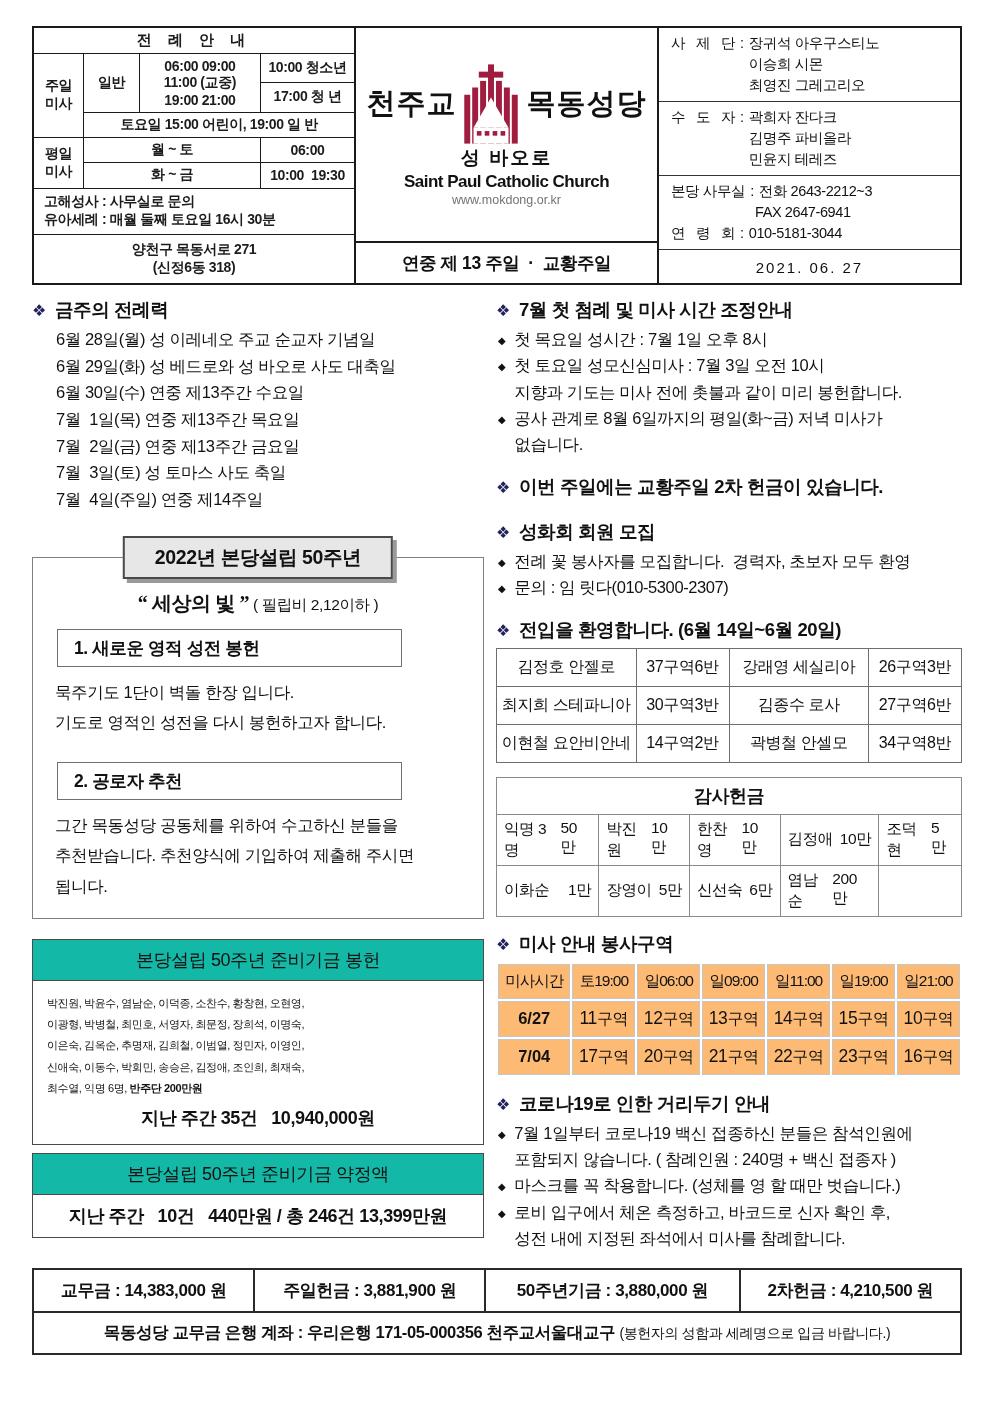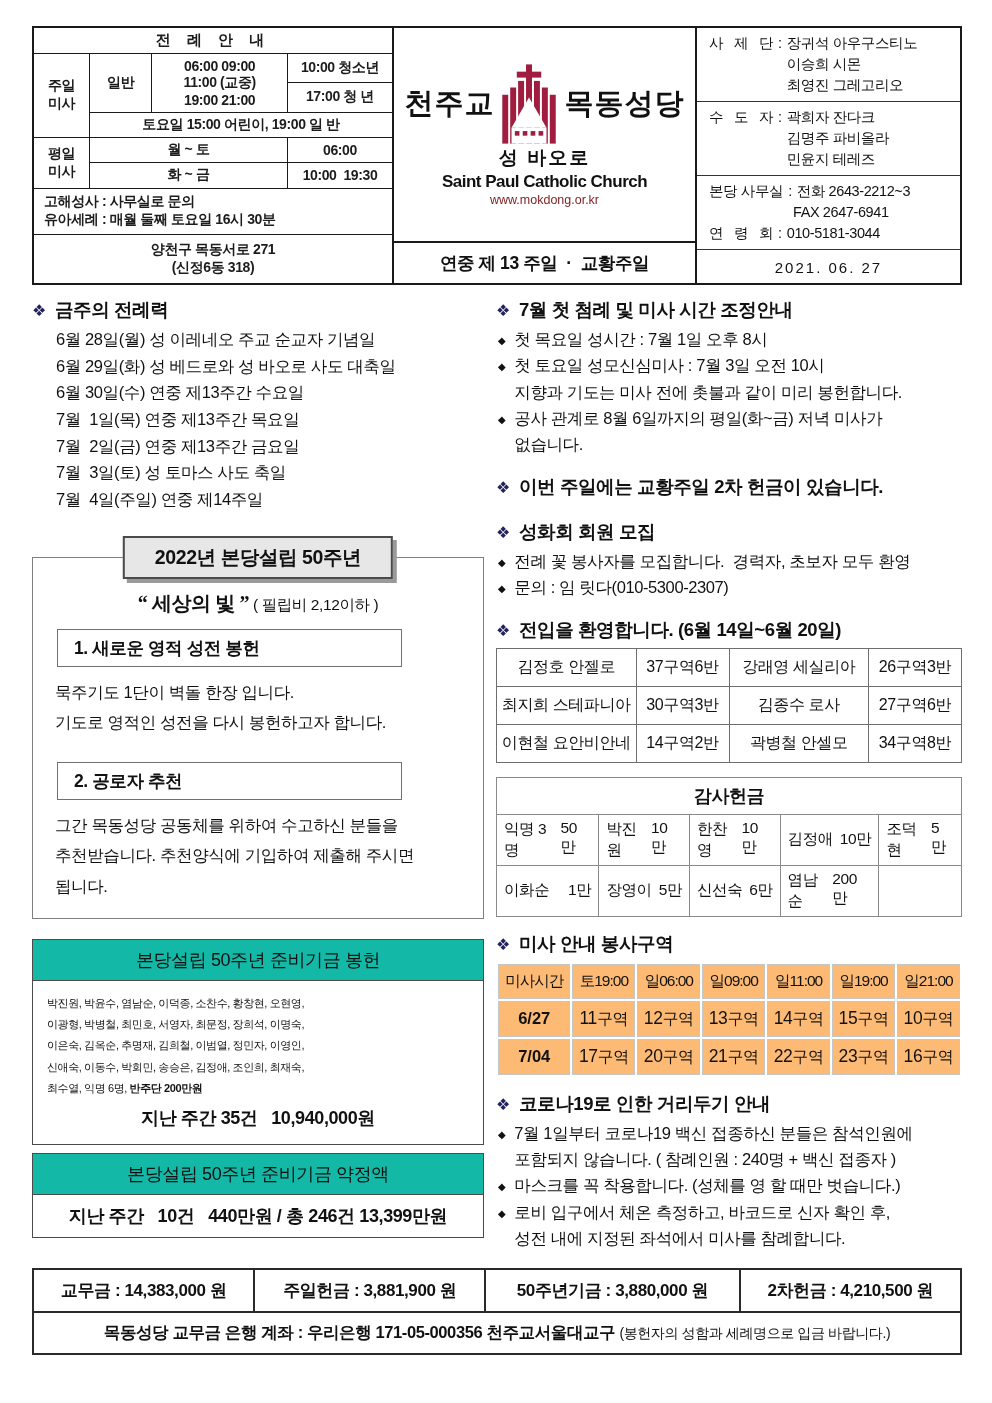--- a/index.html
+++ b/index.html
@@ -6,39 +6,39 @@
   html,body { background:#fff; }
   body {
     width:992px; height:1403px;
     font-family:"Liberation Sans","DejaVu Sans",sans-serif;
     color:#111; letter-spacing:-0.4px; overflow:hidden;
   }
   .page { padding:26px 30px 8px 32px; }
 
   
   .header { display:flex; border:2px solid #1a1a1a; }
-  .h-left  { width:360px; border-right:2px solid #1a1a1a; }
+  .h-left  { width:322px; border-right:2px solid #1a1a1a; }
   .h-center{ width:303px; border-right:2px solid #1a1a1a; display:flex; flex-direction:column; }
   .h-right { flex:1; display:flex; flex-direction:column; font-size:14.5px; }
 
   table.mass { width:100%; height:100%; border-collapse:collapse; font-size:14px; text-align:center; font-weight:bold; color:#1c1c1c; }
   .mass td { border-right:1.5px solid #1a1a1a; border-bottom:1.5px solid #1a1a1a; padding:1px 2px; vertical-align:middle; }
   .mass td:last-child { border-right:none; }
   .mass tr:last-child td { border-bottom:none; }
   .mass .pre { white-space:pre-line; }
   .mass .title-cell { height:24px; letter-spacing:6px; font-size:15px; }
   .mass .addr-cell { height:46px; }
   .mass .conf-cell { height:44px; text-align:left; padding-left:10px; }
 
   .logo-wrap { flex:1; display:flex; flex-direction:column; align-items:center; justify-content:center; padding:4px 0 2px; }
   .logo-row { display:flex; align-items:center; gap:2px; }
   .logo-txt { font-size:29px; font-weight:bold; letter-spacing:1px; }
   .patron { font-size:19px; font-weight:bold; letter-spacing:2px; margin-top:1px; }
   .english { font-size:17px; font-weight:bold; margin-top:1px; letter-spacing:-0.5px;}
-  .url { font-size:12.5px; color:#7f1d1d; margin-top:1px; letter-spacing:0; }
+  .url { font-size:12.5px; color:#737373; margin-top:1px; letter-spacing:0; }
   .banner-row { border-top:2px solid #1a1a1a; text-align:center; font-weight:bold; font-size:17.5px; padding:8px 2px; white-space:pre-wrap; }
 
   .info-sec { border-bottom:1.5px solid #333; padding:5px 8px 5px 12px; display:flex; line-height:1.45; }
   .info-sec:last-child, .info-sec.date-sec { border-bottom:none; }
   .info-label { white-space:pre; font-weight:normal; }
   .info-colon { padding:0 5px; }
   .office-lines { line-height:1.45; }
   .fax-line { padding-left:84px; }
   .date-sec { justify-content:center; padding:7px 0 4px; font-size:15px; letter-spacing:2px; }
 

